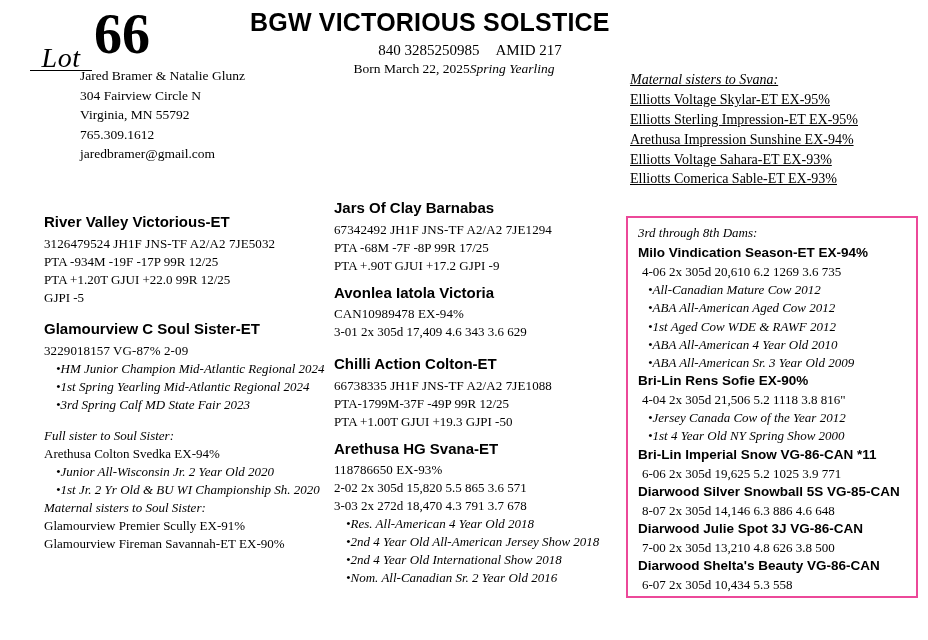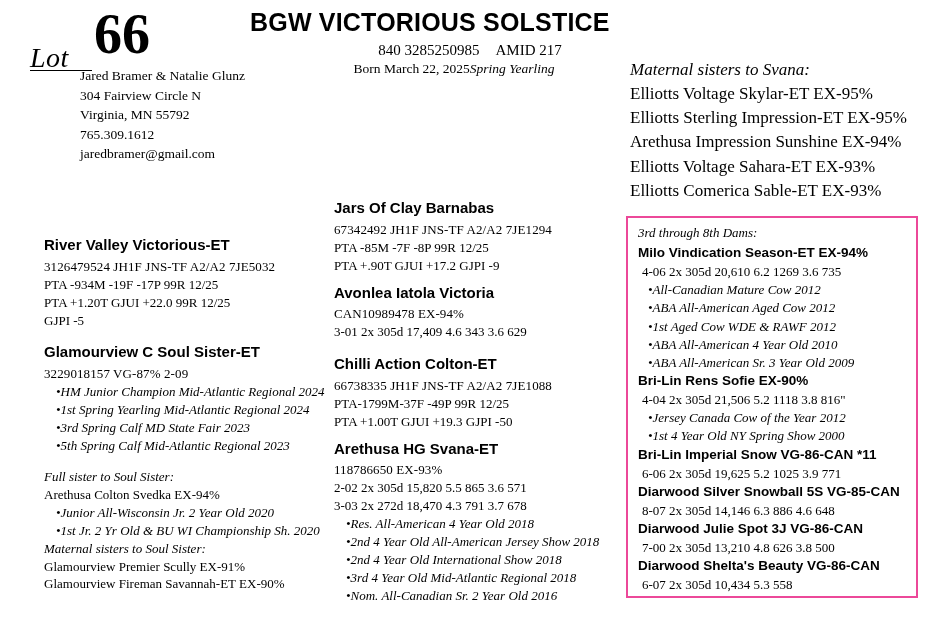--- a/index.html
+++ b/index.html
@@ -28,20 +28,21 @@
     top: 6px;
     width: 200px;
   }
   .lot-word {
     font-family: "Liberation Serif", serif;
     font-style: italic;
     font-size: 28px;
     display: inline-block;
     vertical-align: -14px;
     letter-spacing: 0.5px;
+    text-align: center;
   }
   .lot-word::after {
     content: "";
     display: block;
     height: 1px;
     background: #000;
     margin-top: -4px;
     width: 62px;
   }
   .lot-num {
@@ -92,33 +93,34 @@
     width: 440px;
     text-align: center;
     font-family: "Liberation Serif", serif;
     font-size: 13.5px;
   }
   .title-sub2 .ital { font-style: italic; }
 
   .maternal-top {
     position: absolute;
     left: 630px;
-    top: 58px;
+    top: 70px;
     width: 290px;
     font-family: "Liberation Serif", serif;
-    font-size: 17px;
+    font-size: 14px;
     line-height: 1.42;
+    text-decoration: underline;
   }
   .maternal-top .hdr { font-style: italic; }
 
   
   .col-left {
     position: absolute;
     left: 44px;
-    top: 235px;
+    top: 212px;
     width: 290px;
     font-family: "Liberation Serif", serif;
     font-size: 13px;
     line-height: 1.38;
   }
   .col-mid {
     position: absolute;
     left: 334px;
     top: 198px;
     width: 280px;
@@ -213,42 +215,41 @@
     </div>
 
     <div class="gap"></div>
 
     <div>
       <div class="ani-name">Glamourview C Soul Sister-ET</div>
       <div class="line reg-line">3229018157   VG-87%  2-09</div>
       <div class="line ital indent">•<span>HM Junior Champion Mid-Atlantic Regional 2024</span></div>
       <div class="line ital indent">•<span>1st Spring Yearling Mid-Atlantic Regional 2024</span></div>
       <div class="line ital indent">•<span>3rd Spring Calf MD State Fair 2023</span></div>
-      <div class="line ital indent">•<span>5th Spring Calf Mid-Atlantic Regional 2023</span></div>
     </div>
 
     <div class="gap"></div>
 
     <div>
       <div class="line ital">Full sister to Soul Sister:</div>
       <div class="line">Arethusa Colton Svedka EX-94%</div>
       <div class="line ital indent">•<span>Junior All-Wisconsin Jr. 2 Year Old 2020</span></div>
       <div class="line ital indent">•<span>1st Jr. 2 Yr Old &amp; BU WI Championship Sh. 2020</span></div>
       <div class="line ital">Maternal sisters to Soul Sister:</div>
       <div class="line">Glamourview Premier Scully EX-91%</div>
       <div class="line">Glamourview Fireman Savannah-ET EX-90%</div>
     </div>
   </div>
 
   <div class="col-mid">
 
     <div>
       <div class="ani-name">Jars Of Clay Barnabas</div>
       <div class="line reg-line">67342492   JH1F JNS-TF  A2/A2  7JE1294</div>
-      <div class="line">PTA -85M -7F -8P 99R 12/25</div>
+      <div class="line">PTA -68M -7F -8P 99R 17/25</div>
       <div class="line">PTA +.90T GJUI +17.2  GJPI -9</div>
     </div>
 
     <div class="gap-sm"></div>
 
     <div>
       <div class="ani-name">Avonlea Iatola Victoria</div>
       <div class="line reg-line">CAN10989478    EX-94%</div>
       <div class="line">3-01  2x  305d  17,409  4.6  343  3.6  629</div>
     </div>
@@ -265,21 +266,20 @@
     <div class="gap-sm"></div>
 
     <div>
       <div class="ani-name">Arethusa HG Svana-ET</div>
       <div class="line reg-line">118786650   EX-93%</div>
       <div class="line">2-02  2x  305d  15,820  5.5  865  3.6  571</div>
       <div class="line">3-03  2x  272d  18,470  4.3  791  3.7  678</div>
       <div class="line ital indent">•<span>Res. All-American 4 Year Old 2018</span></div>
       <div class="line ital indent">•<span>2nd 4 Year Old All-American Jersey Show 2018</span></div>
       <div class="line ital indent">•<span>2nd 4 Year Old International Show 2018</span></div>
-      <div class="line ital indent">•<span>3rd 4 Year Old Mid-Atlantic Regional 2018</span></div>
       <div class="line ital indent">•<span>Nom. All-Canadian Sr. 2 Year Old 2016</span></div>
     </div>
   </div>
 
   <div class="dams-box">
     <div class="hdr">3rd through 8th Dams:</div>
 
     <div>
       <div class="nm">Milo Vindication Season-ET EX-94%</div>
       <div class="dat">4-06  2x  305d  20,610  6.2  1269  3.6  735</div>

